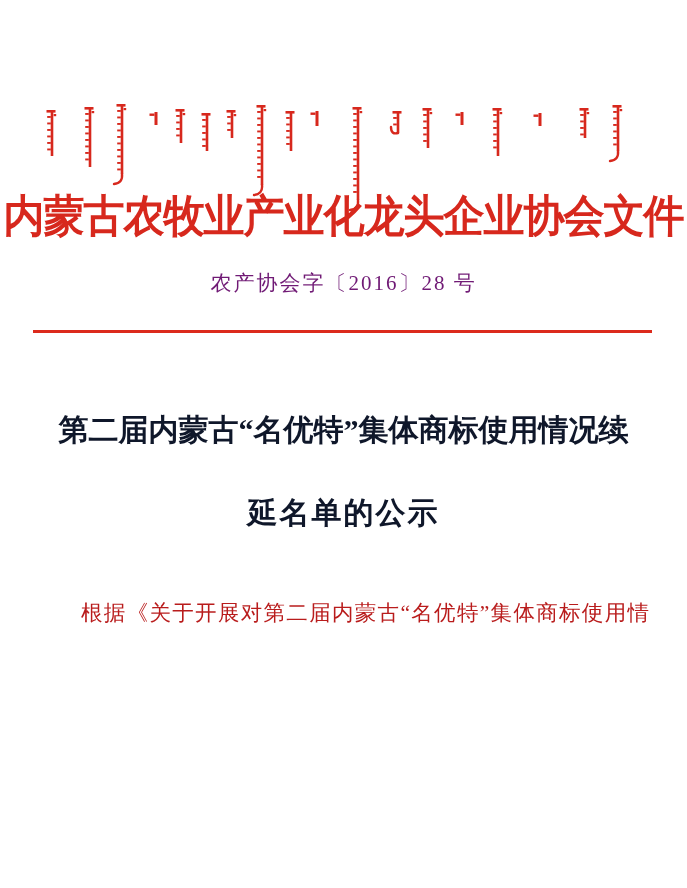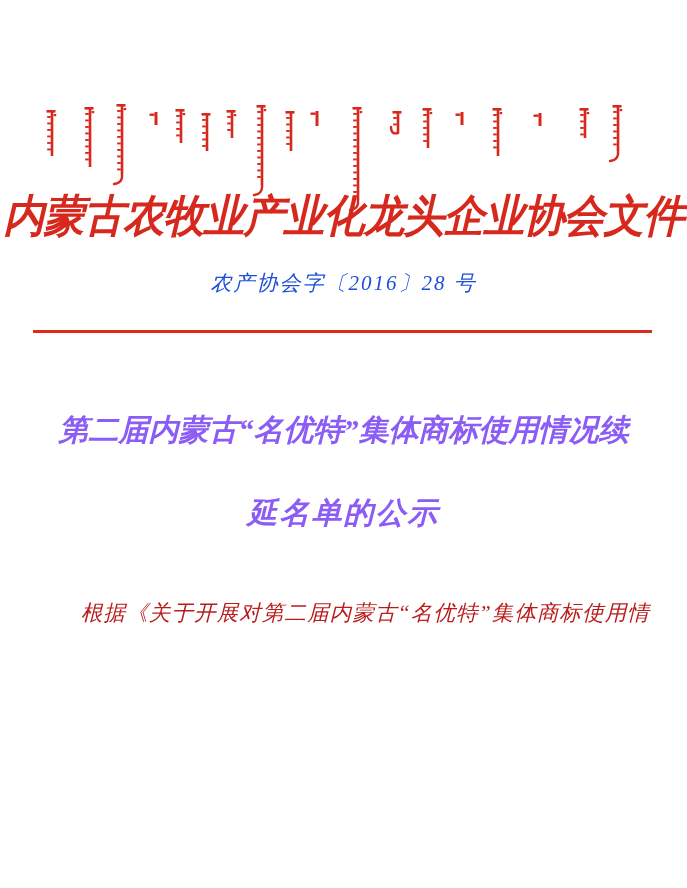--- a/index.html
+++ b/index.html
@@ -8,21 +8,20 @@
     background: #ffffff;
   }
   .page {
     position: relative;
     width: 687px;
     height: 628px;
     background: #ffffff;
     overflow: hidden;
     font-family: "Liberation Serif", "DejaVu Serif", serif;
     color: #1c1c1c;
-    font-style: italic;
   }
   .mongolian-band {
     position: absolute;
     top: 96px;
     left: 0;
     width: 687px;
     height: 124px;
   }
   .org-title {
     position: absolute;
@@ -40,39 +39,39 @@
     font-family: "Liberation Serif", "DejaVu Serif", serif;
   }
   .doc-number {
     position: absolute;
     top: 269px;
     left: 0;
     width: 687px;
     text-align: center;
     font-size: 21px;
     letter-spacing: 2px;
-    color: #1d4ed8;
+    color: #701a75;
   }
   .divider {
     position: absolute;
     top: 330px;
     left: 33px;
     width: 619px;
     height: 3px;
   }
   .doc-title {
     position: absolute;
     top: 413px;
     left: 0;
     width: 687px;
     text-align: center;
     font-weight: 700;
     font-size: 30px;
     line-height: 1.1;
-    color: #8b5cf6;
+    color: #0f172a;
   }
   .doc-title .line2 {
     margin-top: 50px;
     letter-spacing: 2px;
   }
   .body-paragraph {
     position: absolute;
     top: 594px;
     left: 38px;
     width: 612px;

